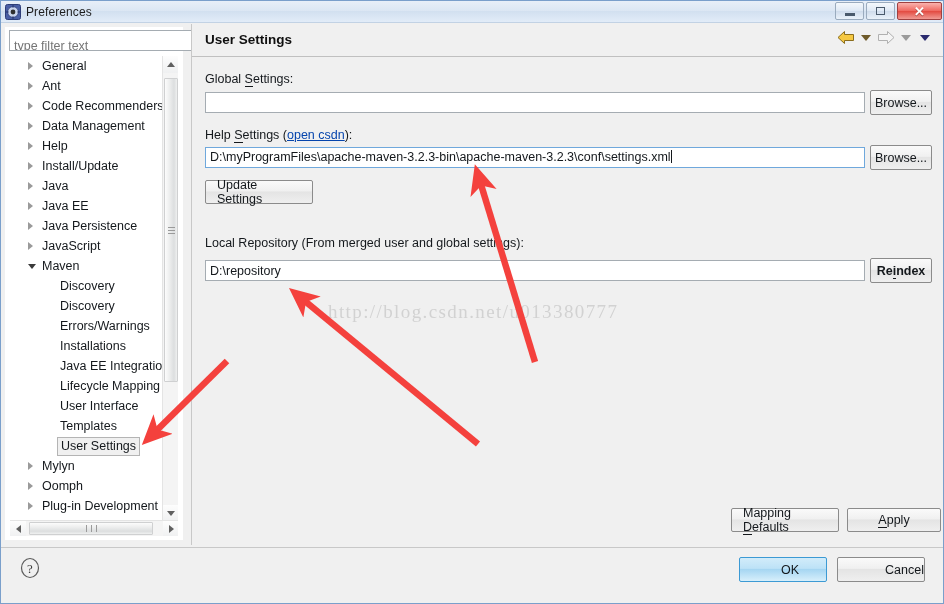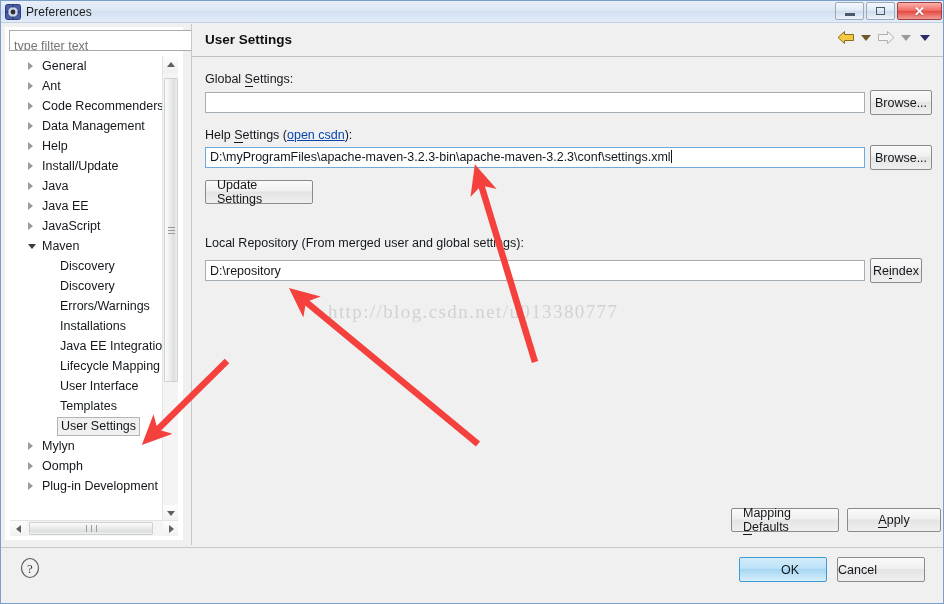--- a/index.html
+++ b/index.html
@@ -305,21 +305,21 @@
     padding-left: 14px;
   }
   .btn-cancel {
     position: absolute;
     left: 836px; top: 9px;
     width: 88px; height: 25px;
     border: 1px solid #8b8b8b;
     border-radius: 2px;
     background: linear-gradient(to bottom,#fafafa 0%,#f0f0f0 45%,#e4e4e4 50%,#efefef 100%);
     font-size: 12.5px; color: #14181c;
-    display: flex; align-items: center; justify-content: flex-start;
+    display: flex; align-items: center; justify-content: flex-end;
     font-family: "Liberation Sans", sans-serif;
   }
   .help-icon {
     position: absolute;
     left: 18px; top: 556px;
     width: 22px; height: 22px;
   }
 
   
   .annot {
@@ -395,20 +395,24 @@
           <div class="tree-item lvl1">
             <span class="arrow collapsed"></span>
             <span class="label">Java</span>
           </div>
           <div class="tree-item lvl1">
             <span class="arrow collapsed"></span>
             <span class="label">Java EE</span>
           </div>
           <div class="tree-item lvl1">
             <span class="arrow collapsed"></span>
+            <span class="label">Java Persistence</span>
+          </div>
+          <div class="tree-item lvl1">
+            <span class="arrow collapsed"></span>
             <span class="label">JavaScript</span>
           </div>
           <div class="tree-item lvl1">
             <span class="arrow expanded"></span>
             <span class="label">Maven</span>
           </div>
           <div class="tree-item lvl2">
             <span class="label">Discovery</span>
           </div>
           <div class="tree-item lvl2">
@@ -521,21 +525,21 @@
     <div class="btn" style="left:678px; top:121px; width:62px; height:25px;">
       <span>Browse...</span>
     </div>
 
     <div class="btn" style="left:13px; top:156px; width:108px; height:23px;">
       <span>Update Settings</span>
     </div>
 
     <div class="field-label" style="left:13px; top:212px;">Local Repository (From merged user and global settings):</div>
     <input class="txtfield" style="left: 13px; top: 236px; width: 660px;" type="text" readonly="" value="D:\repository">
-    <div class="btn" style="left:678px; top:234px; width:52px; height:25px;">
+    <div class="btn" style="left:678px; top:234px; width:62px; height:25px;font-weight:bold;">
       <span><span>Re</span><span class="mn">i</span><span>ndex</span></span>
     </div>
 
     <div class="btn" style="left:539px; top:484px; width:108px; height:24px;">
       <span><span>Mapping </span><span class="mn">D</span><span>efaults</span></span>
     </div>
     <div class="btn" style="left:655px; top:484px; width:94px; height:24px;">
       <span><span class="mn">A</span><span>pply</span></span>
     </div>
   </div>

